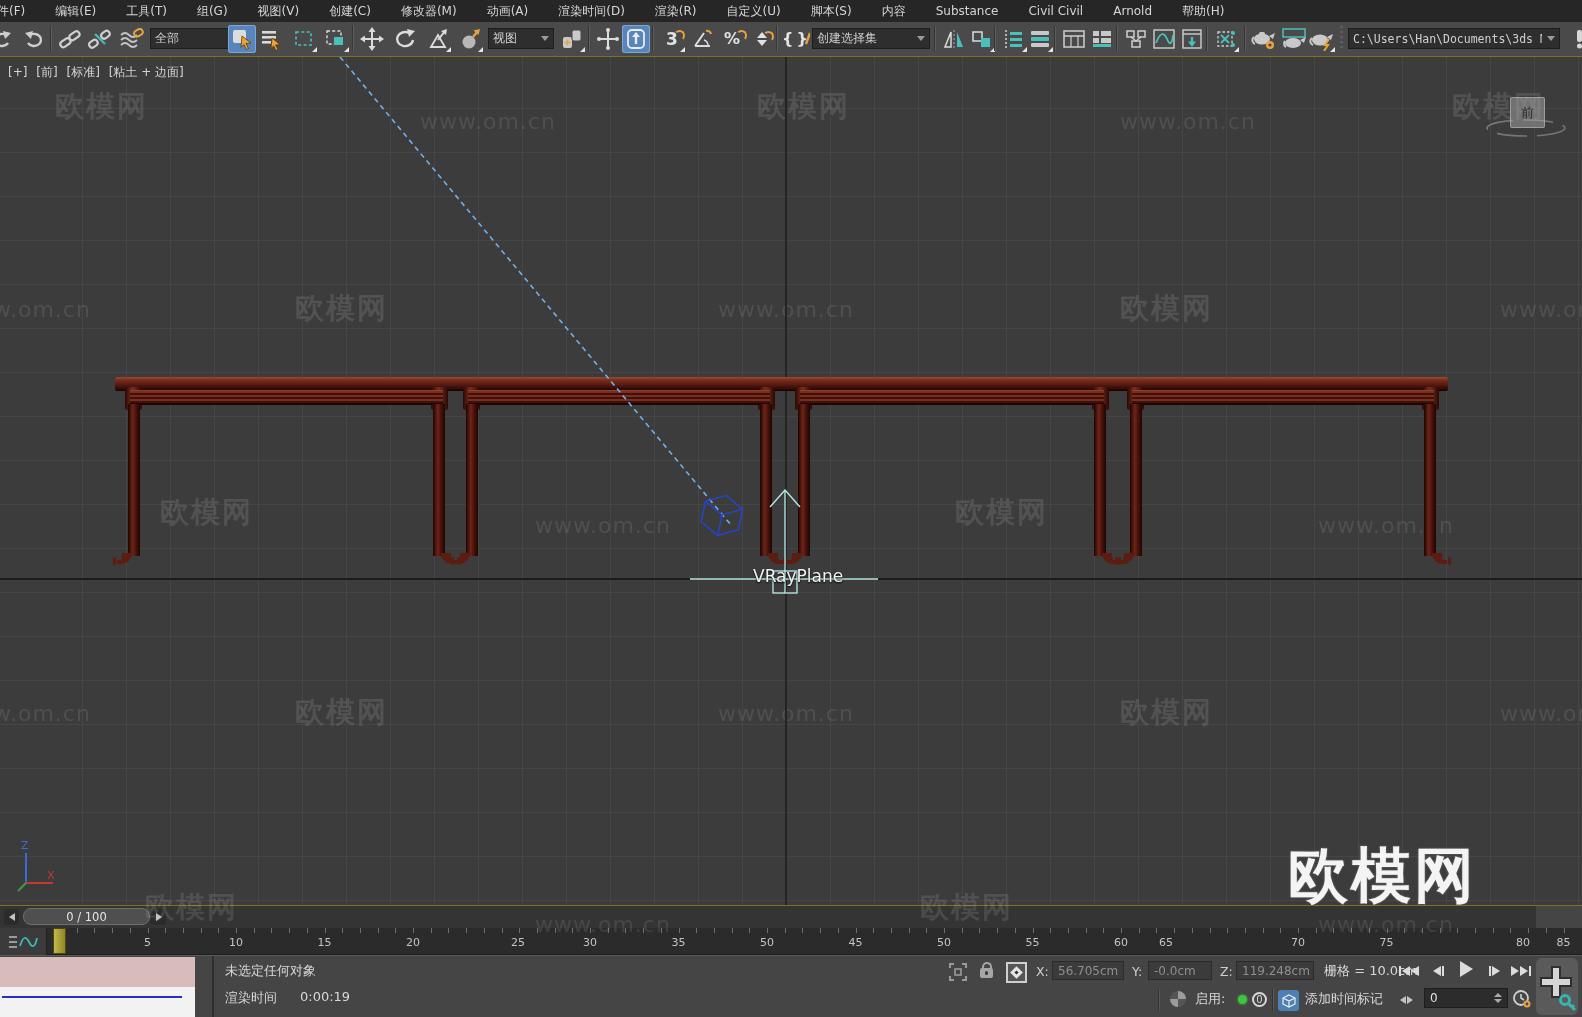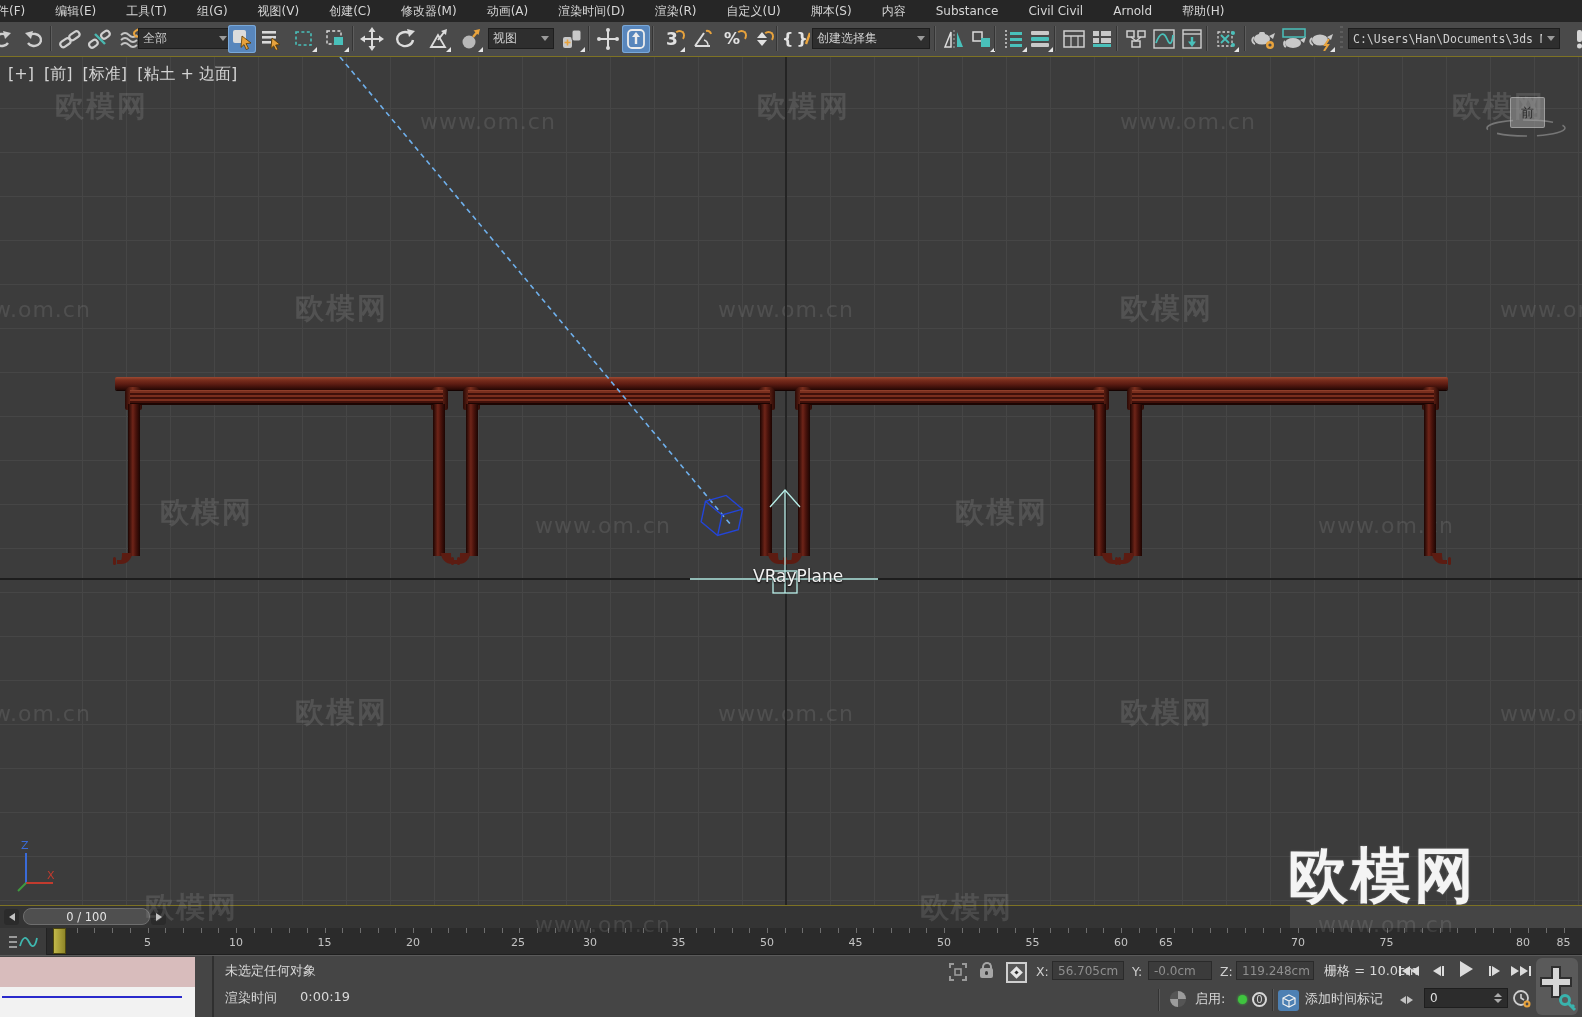--- a/index.html
+++ b/index.html
@@ -40,21 +40,21 @@
   #path-field{font-family:"DejaVu Sans Mono","Liberation Mono",monospace;font-size:11.5px;}
 
   
   #viewport{position:absolute;left:0;top:56px;width:1582px;height:850px;box-sizing:border-box;
             background-color:#3c3c3c;
             background-image:
               repeating-linear-gradient(90deg,transparent 0 43px,#464646 43px 44px),
               repeating-linear-gradient(0deg,transparent 0 43px,#464646 43px 44px);
             background-position:39px 39px,39px 39px;
             border-top:1px solid #7d7224;border-bottom:1px solid #7d7224;overflow:hidden;}
-  #vp-label{position:absolute;left:8px;top:7px;font-size:16px;color:#d4d4d4;z-index:5;}
+  #vp-label{position:absolute;left:8px;top:7px;font-size:12px;color:#d4d4d4;z-index:5;}
   #vp-label span{margin-right:5px;}
   .ax-v{position:absolute;left:785px;top:0;width:2px;height:850px;background:#242424;z-index:1;}
   .ax-h{position:absolute;left:0;top:521px;width:1582px;height:2px;background:#1d1d1d;z-index:1;}
 
   
   .plank{position:absolute;left:115px;top:320px;width:1333px;height:13px;z-index:2;border-radius:2px;
          background:linear-gradient(180deg,#9c4a33 0%,#7a2e1d 22%,#5c1c12 55%,#240704 100%);
          box-shadow:0 1px 0 #150301;}
   .table{position:absolute;top:333px;height:189px;z-index:2;}
   .apron{position:absolute;left:0;right:0;top:0;height:15px;
@@ -85,21 +85,21 @@
   #big-logo{position:absolute;left:1288px;top:788px;z-index:8;color:#f4f4f4;font-size:60px;
             font-weight:bold;letter-spacing:3px;line-height:1;text-shadow:0 0 2px rgba(255,255,255,.35);}
   .wm{position:absolute;pointer-events:none;white-space:nowrap;}
   .wm-brand{font-size:29px;font-weight:bold;color:rgba(210,210,210,.15);letter-spacing:2px;}
   .wm-url{font-size:22px;color:rgba(210,210,210,.13);letter-spacing:1px;}
   #bottom-wm{position:absolute;left:0;top:0;width:1582px;height:1017px;z-index:40;pointer-events:none;}
   #bottom-wm .wm-brand{color:rgba(210,210,210,.14);}
   #bottom-wm .wm-url{color:rgba(210,210,210,.12);}
 
   
-  #slider-row{position:absolute;left:0;top:906px;width:1290px;height:22px;background:#343434;}
+  #slider-row{position:absolute;left:0;top:906px;width:1536px;height:22px;background:#343434;}
   .sl-arrow{position:absolute;top:3px;width:15px;height:16px;background:#2b2b2b;border-radius:3px;
             display:flex;align-items:center;justify-content:center;}
   .tri-l{width:0;height:0;border-top:4px solid transparent;border-bottom:4px solid transparent;
          border-right:6px solid #c2c2c2;}
   .tri-r{width:0;height:0;border-top:4px solid transparent;border-bottom:4px solid transparent;
          border-left:6px solid #c2c2c2;}
   #time-slider-handle{position:absolute;left:23px;top:2px;width:127px;height:17px;background:#4f4f4f;
             border:1px solid #6e6e6e;border-radius:8px;color:#e4e4e4;font-size:11.5px;
             display:flex;align-items:center;justify-content:center;box-sizing:border-box;}
 
@@ -221,21 +221,21 @@
     <span class="ti" style="left:118px">
       <svg width="26" height="22">
           <g fill="none" stroke="#c4c4c4" stroke-width="1.8">
             <path d="M2,7 q4,-4 8,0 t8,0"></path>
             <path d="M2,12 q4,-4 8,0 t8,0"></path>
             <path d="M2,17 q4,-4 8,0 t8,0"></path>
           </g>
           <rect x="15" y="2" width="9" height="6" rx="3" fill="none" stroke="#e8a33d" stroke-width="2" transform="rotate(-30 19 5)"></rect>
         </svg>
     </span>
-    <div class="dd" style="left:138px;width:94px">
+    <div class="dd" style="left:150px;width:94px">
       <span class="dd-txt">全部</span>
       <span class="dd-arr"></span>
     </div>
     <span class="ti blue-btn" style="left:228px">
       <svg width="24" height="24">
           <rect x="3" y="3" width="13" height="13" rx="2" fill="#dcdcdc"></rect>
           <polygon points="12,9 21,16 16,16.6 18.6,21.5 16.2,22.6 14,17.6 11,20.4" fill="#e8a33d" stroke="#5a3a00" stroke-width="0.8"></polygon>
         </svg>
     </span>
     <span class="ti" style="left:258px">

